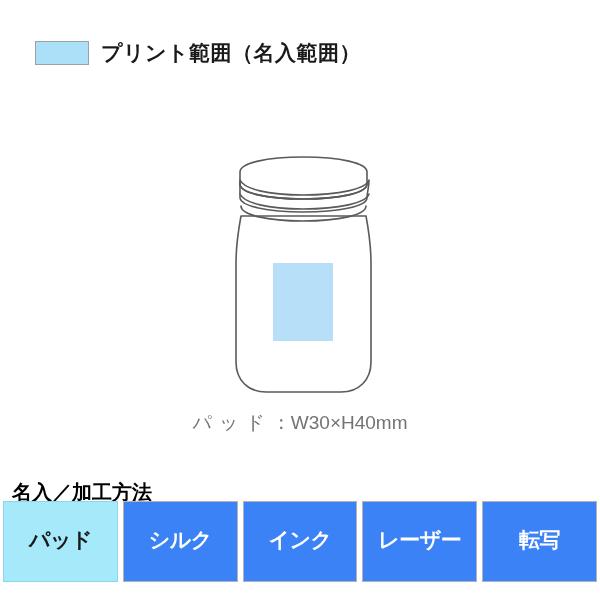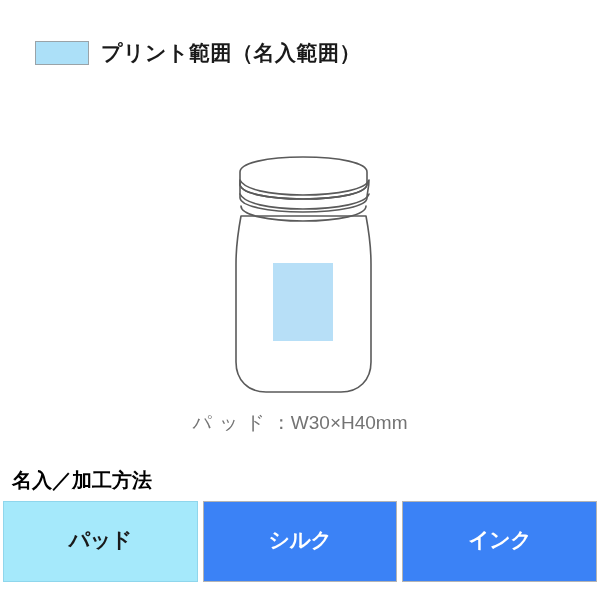--- a/index.html
+++ b/index.html
@@ -69,21 +69,21 @@
     letter-spacing: 7px;
   }
   .caption .dim {
     letter-spacing: 0px;
   }
 
   
   .section-heading {
     position: absolute;
     left: 12px;
-    top: 467px;
+    top: 479px;
     font-size: 20px;
     font-weight: bold;
     color: #000000;
     letter-spacing: 0px;
     white-space: nowrap;
   }
 
   
   .methods {
     position: absolute;
@@ -176,13 +176,19 @@
 <div class="methods">
   <div class="method-tile active">
     <span class="tl">パッド</span>
   </div>
   <div class="method-tile">
     <span class="tl">シルク</span>
   </div>
   <div class="method-tile">
     <span class="tl">インク</span>
   </div>
+  <div class="method-tile">
+    <span class="tl">レーザー</span>
+  </div>
+  <div class="method-tile">
+    <span class="tl">転写</span>
+  </div>
 </div>
 
 </body></html>

